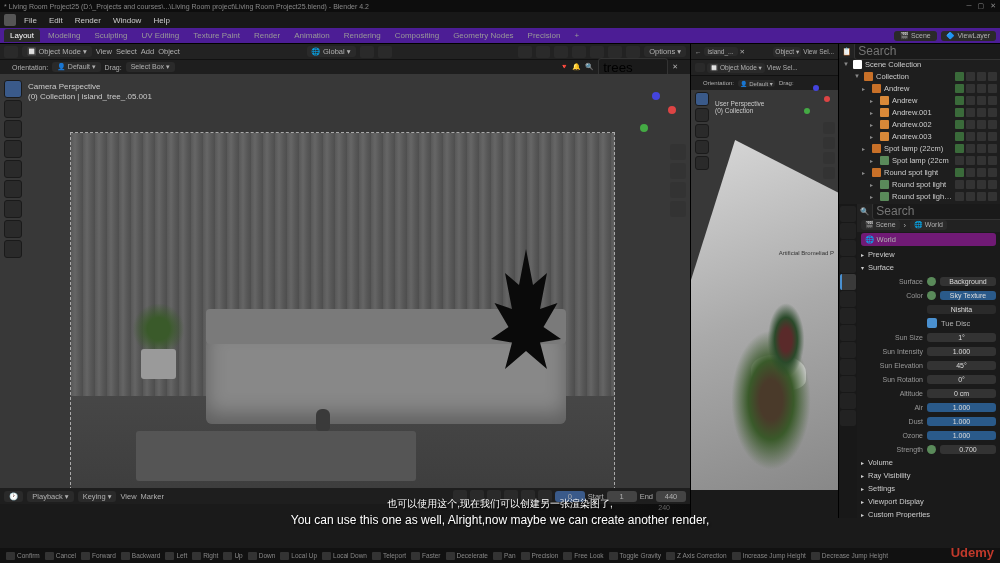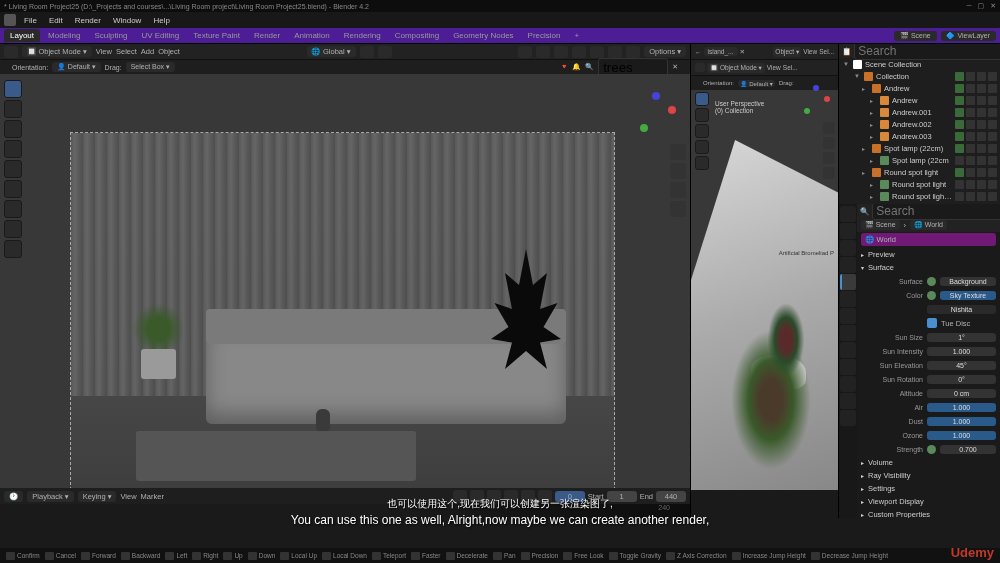--- a/index.html
+++ b/index.html
@@ -201,20 +201,24 @@
       <span class="graydrop"><span>Select Box</span> ▾</span>
       <div style="flex:1"></div>
       <span>🔻</span>
       <span style="color:#d0a040">🔔</span>
       <span>🔍</span>
       <input class="searchbox" value="trees" style="">
       <span>✕</span>
     </div>
 
     <div class="viewport3d">
+      <div class="vplabel">
+        <div>Camera Perspective</div>
+        <div>(0) Collection | island_tree_.05.001</div>
+      </div>
 
       <div class="vptoolbar">
         <div class="tbtn active"></div>
         <div class="tbtn"></div>
         <div class="tbtn"></div>
         <div class="tbtn"></div>
         <div class="tbtn"></div>
         <div class="tbtn"></div>
         <div class="tbtn"></div>
         <div class="tbtn"></div>

